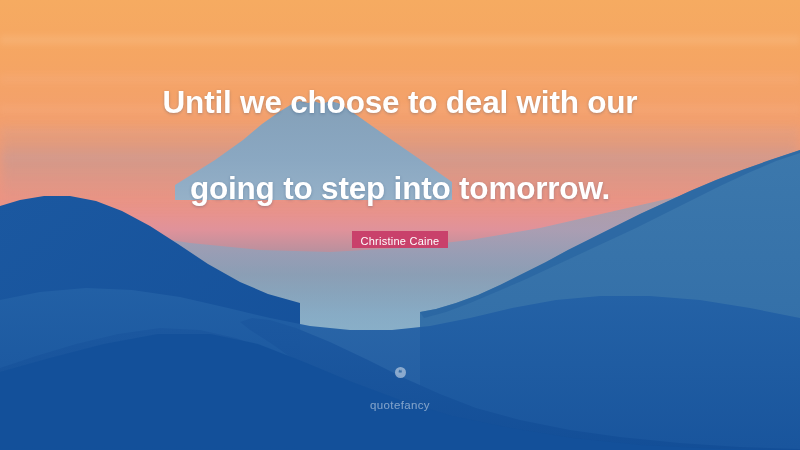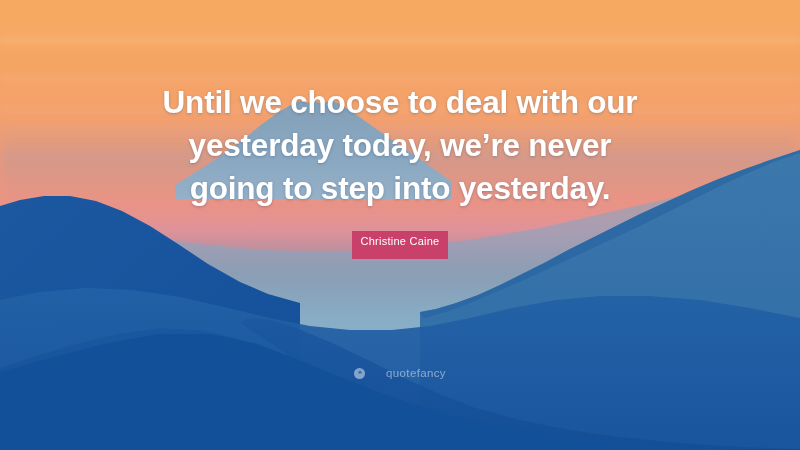--- a/index.html
+++ b/index.html
@@ -87,33 +87,34 @@
   }
   .attribution {
     margin-top: 21px;
     display: inline-block;
     background: #c9416b;
     color: #ffffff;
     font-size: 11px;
     font-weight: 400;
     line-height: 13px;
     letter-spacing: .25px;
-    padding: 4px 9px 11px 9px;
+    padding: 4px 9px 0 9px;
   }
 
   
   .watermark {
     position: absolute;
     left: 0; right: 0;
     top: 367px;
     display: flex;
     align-items: center;
     justify-content: center;
     gap: 21px;
     opacity: .52;
+    flex-direction: column;
   }
   .wm-badge {
     width: 11px; height: 11px;
     border-radius: 50%;
     background: #e8eef5;
     display: flex;
     align-items: center;
     justify-content: center;
     flex: none;
   }
@@ -216,22 +217,22 @@
                L330 342 L368 360 L404 378 L440 394 L476 408 L520 420 L570 430 L620 437
                L680 443 L740 447 L800 449 L800 450 L0 450 Z" fill="url(#gFore)" opacity=".85"></path>
       <path d="M0 372 L50 358 L104 344 L158 334 L210 334 L258 344 L304 362 L352 382
                L400 400 L452 416 L510 428 L572 438 L640 445 L720 449 L800 450 L0 450 Z" fill="#13509a" opacity=".95"></path>
     </svg>
   </div>
 
   <div class="content">
     <div class="quote">
       <span>Until we choose to deal with our</span><br>
-      <span>yesterday today, we’re never</span><br>
-      <span>going to step into yesterday.</span>
+      <br>
+      <span>going to step into tomorrow.</span>
     </div>
     <div class="attribution">Christine Caine</div>
   </div>
 
   <div class="watermark">
     <span class="wm-badge">
       <span>❝</span>
     </span>
     <span class="wm-text">quotefancy</span>
   </div>

